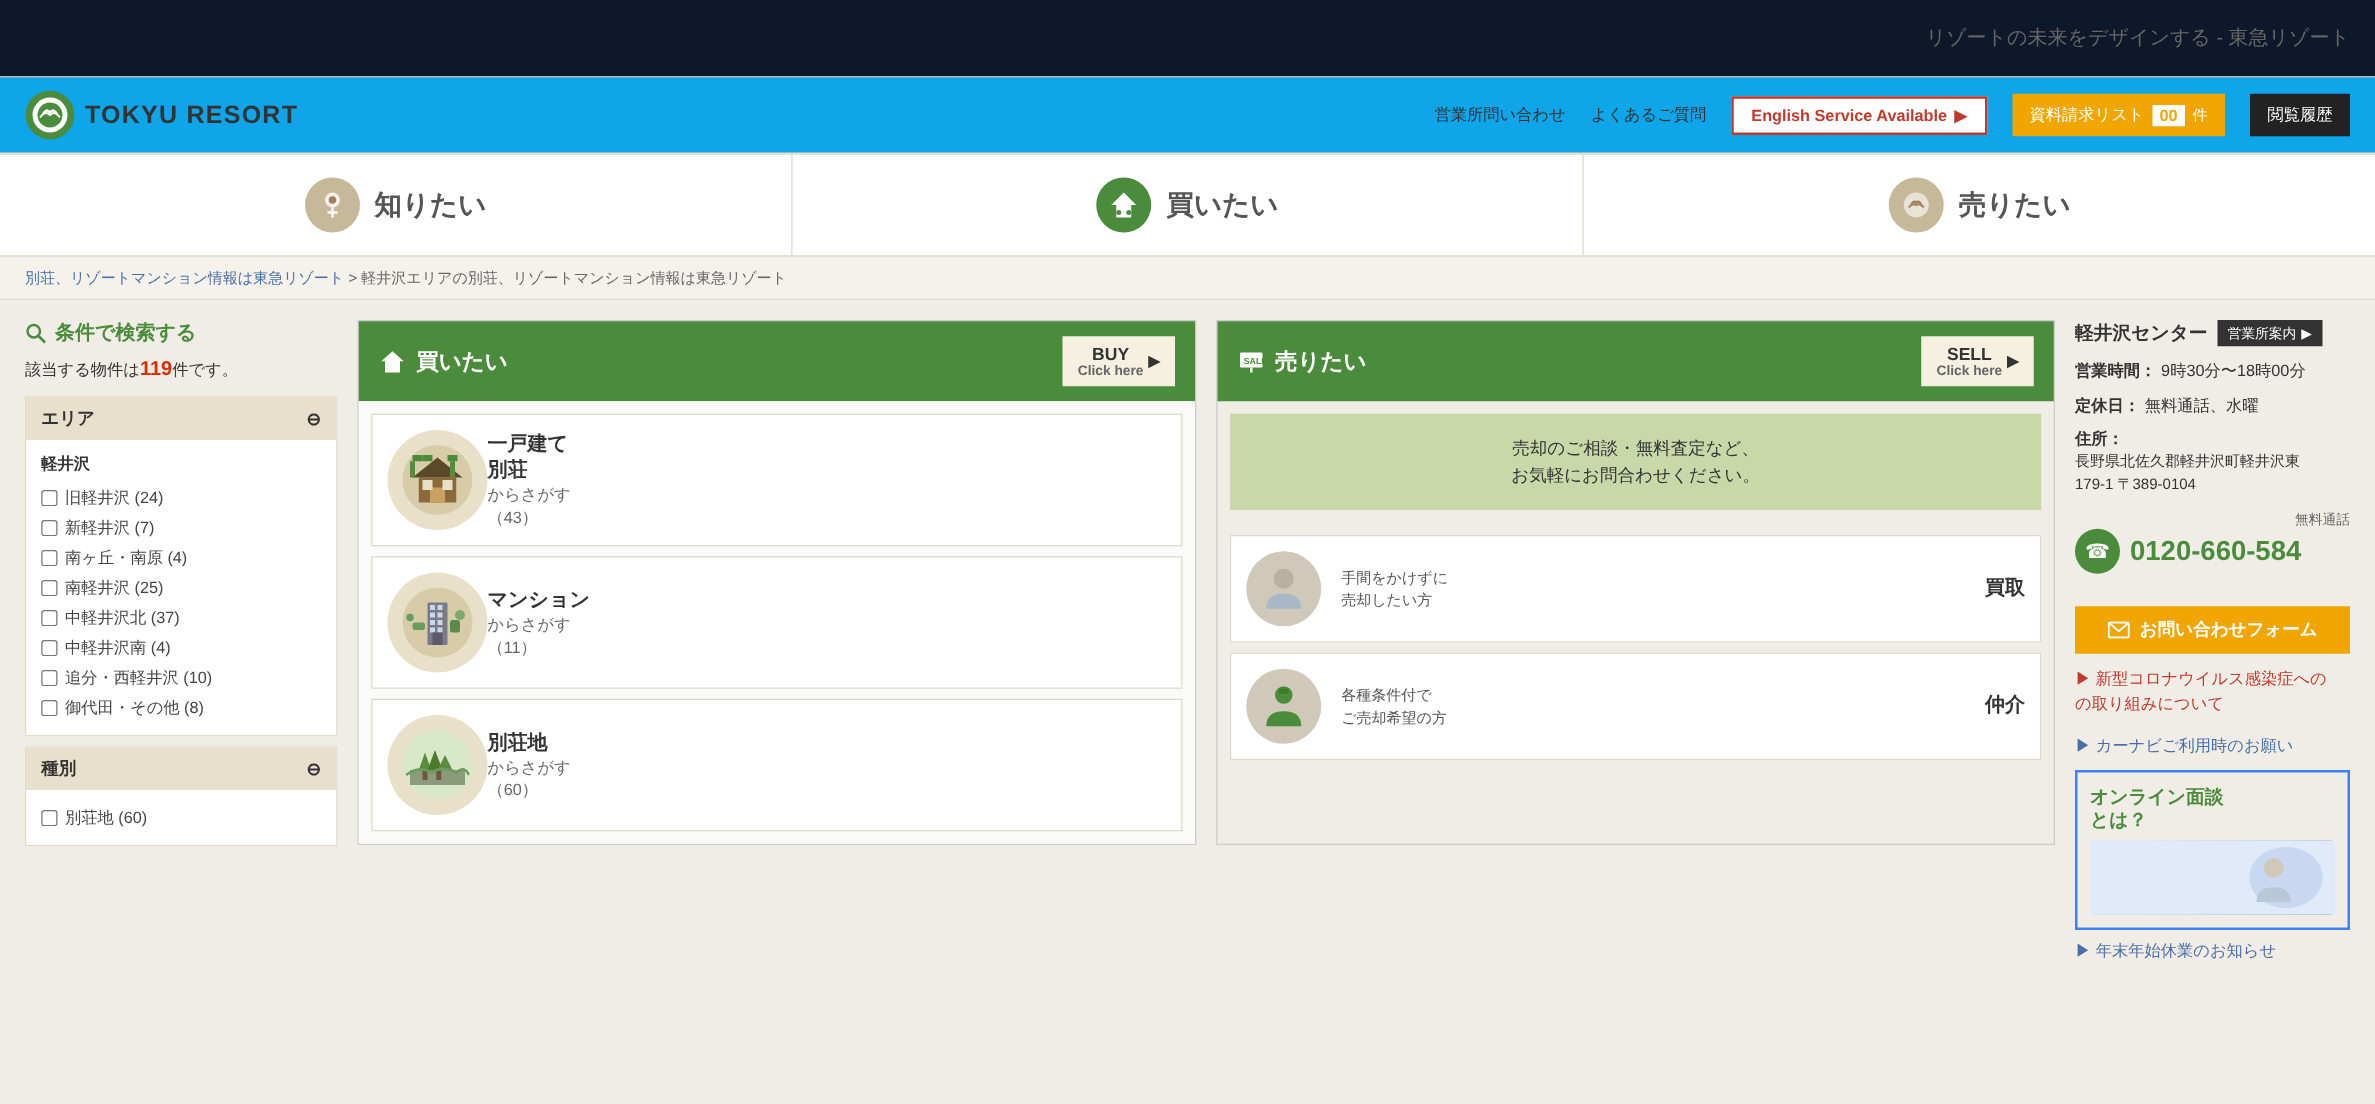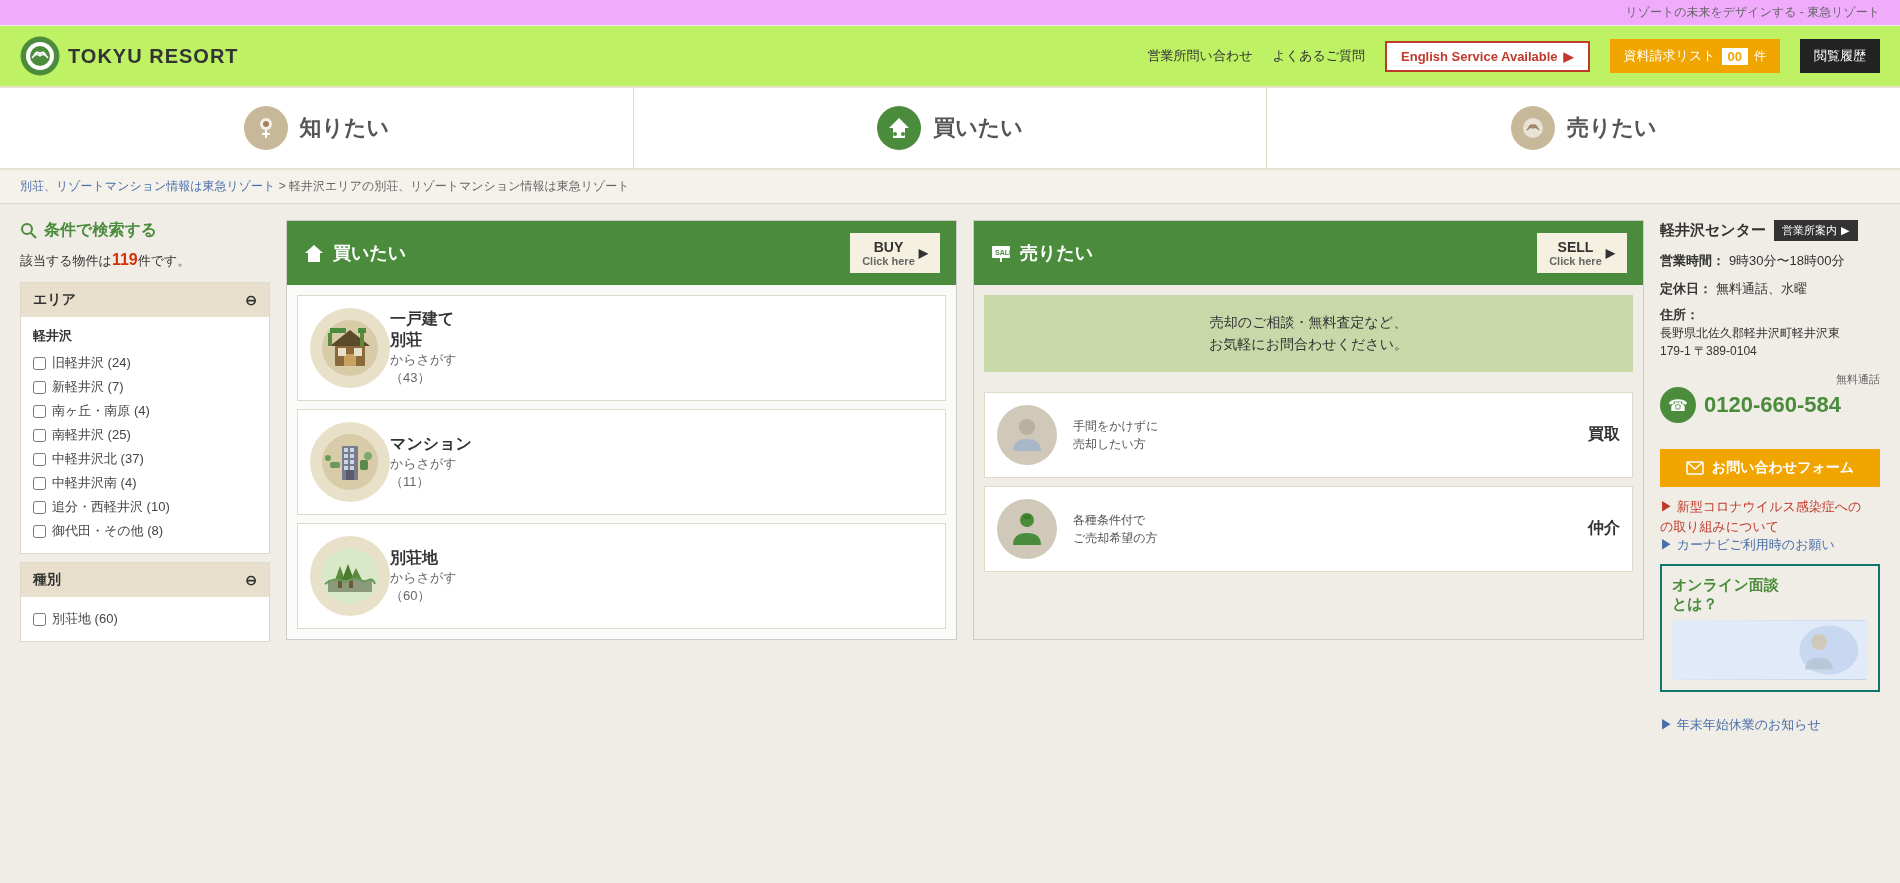--- a/index.html
+++ b/index.html
@@ -1,30 +1,30 @@
 <!DOCTYPE html>
 <html><head>
   <meta charset="utf-8">
   <style>
     * { margin: 0; padding: 0; box-sizing: border-box; }
     body { font-family: 'Meiryo', 'Hiragino Kaku Gothic ProN', sans-serif; background: #f0ede6; font-size: 14px; color: #333; width: 1900px; }
 
     
     .top-bar {
-      background: #f0abfc;
+      background: #0f172a;
       text-align: right;
-      padding: 4px 20px;
-      font-size: 12px;
+      padding: 20px 20px;
+      font-size: 16px;
       color: #666;
       border-bottom: 1px solid #eee;
     }
 
     
     .main-header {
-      background: #bef264;
+      background: #0ea5e9;
       display: flex;
       align-items: center;
       padding: 10px 20px;
       border-bottom: 2px solid #e8e0d0;
       gap: 20px;
     }
     .logo-area {
       display: flex;
       align-items: center;
       gap: 8px;
@@ -472,32 +472,32 @@
       justify-content: center;
       gap: 8px;
       margin-bottom: 10px;
       margin-top: 26px;
     }
     .covid-link {
       color: #c0392b;
       font-size: 13px;
       cursor: pointer;
       line-height: 1.5;
-      margin-bottom: 0;
+      margin-bottom: 16px;
     }
     .navi-link {
       color: #4a6fa8;
       font-size: 13px;
       cursor: pointer;
       margin-bottom: 10px;
     }
     .online-meeting-box {
-      border: 2px solid #0f766e;
+      border: 2px solid #3b82f6;
       padding: 10px;
-      margin-bottom: 24px;
+      margin-bottom: 8px;
     }
     .online-meeting-title {
       color: #4a8c3c;
       font-size: 15px;
       font-weight: bold;
     }
     .online-meeting-image {
       width: 100%;
       height: 60px;
       background: linear-gradient(135deg, #e8f0f8 0%, #c8d8ee 50%, #a8c0e0 100%);

